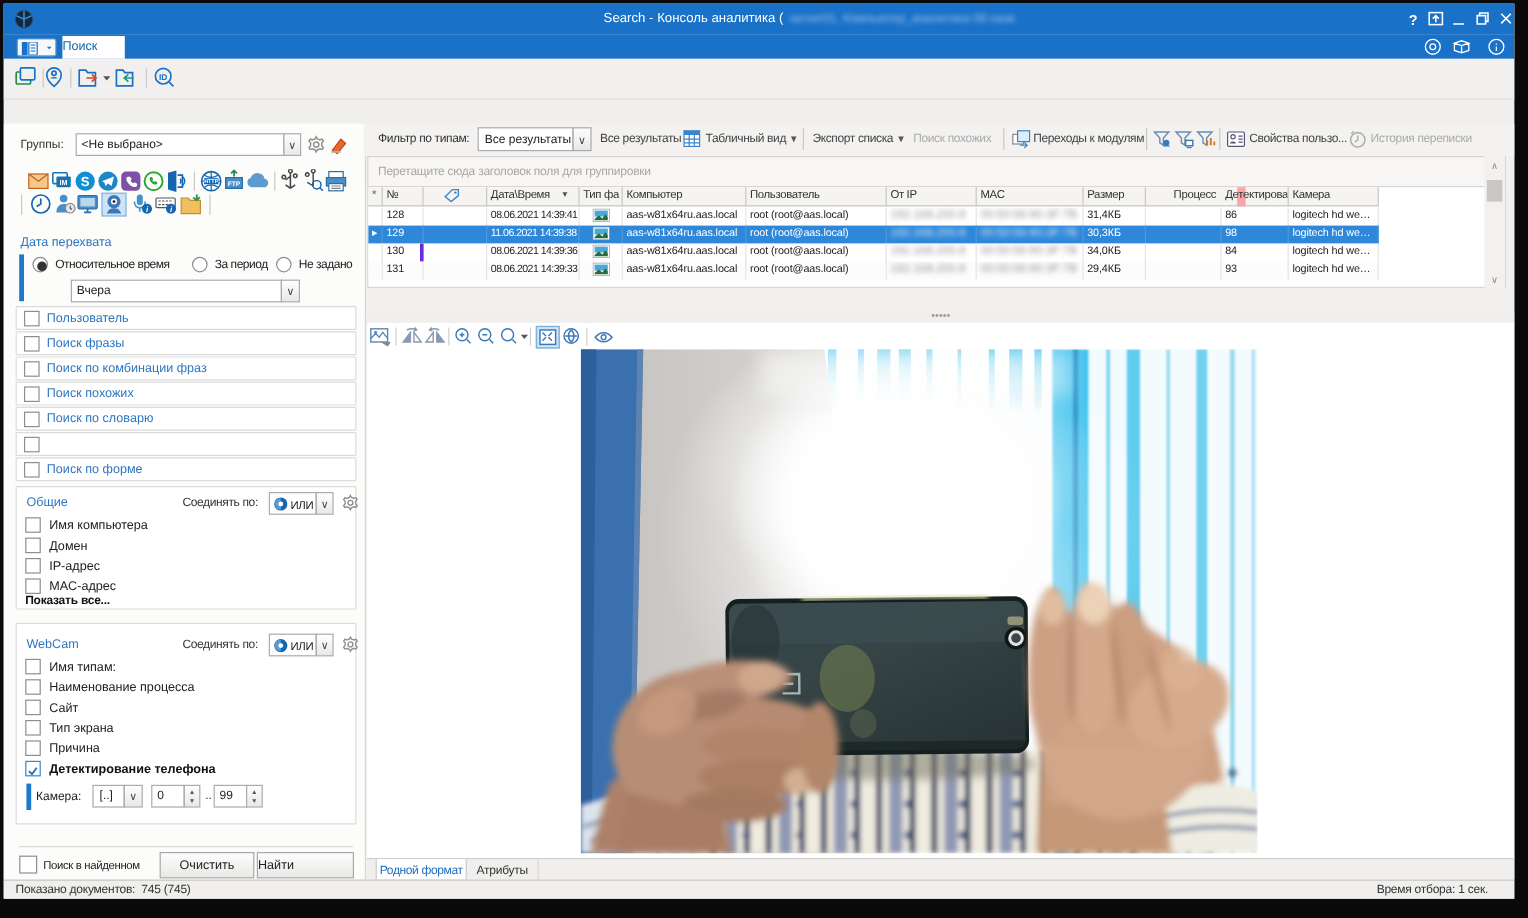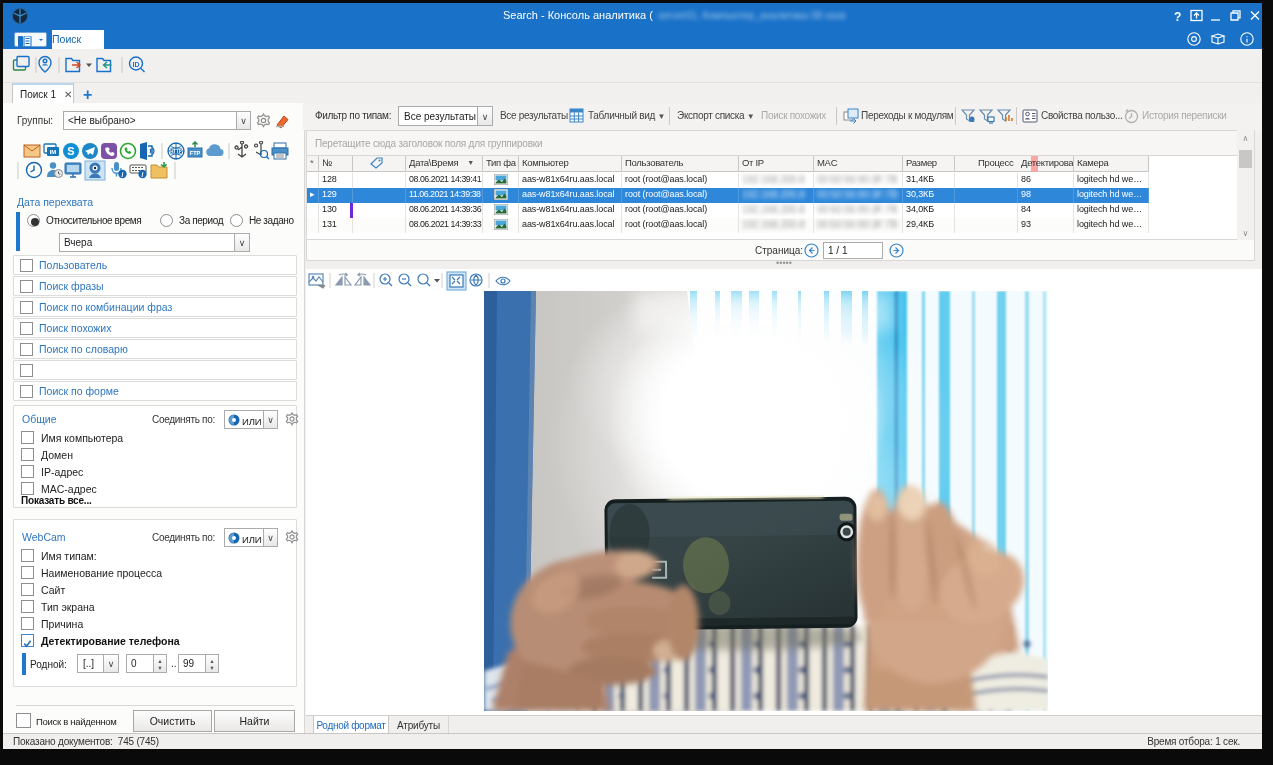--- a/index.html
+++ b/index.html
@@ -84,24 +84,20 @@
       <line x1="110" y1="3" x2="110" y2="19" stroke="#c9c9c7" stroke-width="1"></line>
       <g stroke="#1971c8">
             <circle cx="124" cy="9.5" r="6.5"></circle>
             <text x="124" y="12.5" font-size="7" text-anchor="middle" fill="#1971c8" stroke="none" font-weight="bold">ID</text>
             <line x1="129" y1="14.5" x2="132.5" y2="18"></line>
           </g>
     </g>
   </svg>
 </div>
 
-<div class="abs" style="left:0;top:80px;width:1259px;height:20px;background:#f1f0ee">
-  <div class="abs" style="left:9px;top:0;width:62px;height:20px;background:#fff;border:1px solid #c6c5c3;border-bottom:none;border-top:2px solid #bcd6ee;font-size:10px;color:#222;padding:4px 0 0 7px">Поиск 1<span style="margin-left:8px;color:#555;font-size:10px">✕</span></div>
-  <div class="abs" style="left:80px;top:3px;color:#1e78cc;font-size:16px;font-weight:bold">+</div>
-</div>
 
 <div class="abs" style="left:0;top:100px;width:302px;height:630px;background:#fcfcfb;border-right:1px solid #d8d7d5">
 
   <div class="abs" style="left:14px;top:12px;font-size:10px;color:#333">Группы:</div>
   <div class="ddl" style="left:60px;top:8px;width:174px;height:19px;padding:3px 0 0 4px">&lt;Не выбрано&gt;</div>
   <div class="ddlbtn" style="left:233px;top:8px;width:15px;height:19px;font-size:9px;padding-top:4px">∨</div>
   <svg class="abs" style="left:252px;top:9px" width="17" height="17" viewBox="0 0 17 17">
         <path d="M8.5 2 l1 1.8 a5 5 0 0 1 2 .8 l2-.6 1 1.7 -1.4 1.5 a5 5 0 0 1 0 2.2 l1.4 1.5 -1 1.7 -2-.6 a5 5 0 0 1 -2 .8 l-1 1.8 -1-1.8 a5 5 0 0 1 -2-.8 l-2 .6 -1-1.7 1.4-1.5 a5 5 0 0 1 0-2.2 L2.5 5.7 l1-1.7 2 .6 a5 5 0 0 1 2-.8z" fill="none" stroke="#8e8e8e" stroke-width="1.2"></path>
         <circle cx="8.5" cy="8.5" r="2.2" fill="none" stroke="#8e8e8e" stroke-width="1.2"></circle>
       </svg>
@@ -307,35 +303,35 @@
         <div style="position:absolute;left:27px;top:64px;font-size:10.5px;color:#222">Сайт</div>
     <div class="cb" style="left:7px;top:80px"></div>
         <div style="position:absolute;left:27px;top:81px;font-size:10.5px;color:#222">Тип экрана</div>
     <div class="cb" style="left:7px;top:97px"></div>
         <div style="position:absolute;left:27px;top:98px;font-size:10.5px;color:#222">Причина</div>
     <div class="cb" style="left:7px;top:114px;border-color:#3a86c8"><svg width="11" height="11" viewBox="0 0 11 11">
             <path d="M2.2 5.6 l2.4 2.6 4-5.4" stroke="#2a78c0" stroke-width="1.7" fill="none"></path>
           </svg></div>
         <div style="position:absolute;left:27px;top:115px;font-size:10.5px;color:#111;font-weight:bold">Детектирование телефона</div>
     <div style="position:absolute;left:8px;top:133px;width:4px;height:22px;background:#1e78cc"></div>
-    <div style="position:absolute;left:16px;top:139px;font-size:10px;color:#222">Родной:</div>
+    <div style="position:absolute;left:16px;top:139px;font-size:10px;color:#222">Камера:</div>
     <div class="ddl" style="left:63px;top:134px;width:27px;height:19px;padding:3px 0 0 5px">[..]</div>
     <div class="ddlbtn" style="left:89px;top:134px;width:16px;height:19px;font-size:9px;padding-top:4px">∨</div>
     <div class="ddl" style="left:112px;top:134px;width:28px;height:19px;padding:3px 0 0 4px">0</div>
     <div class="ddlbtn" style="left:139px;top:134px;width:14px;height:19px;font-size:5.5px;color:#555;padding-top:3px;line-height:6.5px">▲<br>▼</div>
     <div style="position:absolute;left:157px;top:138px;font-size:10px;color:#222">..</div>
     <div class="ddl" style="left:164px;top:134px;width:28px;height:19px;padding:3px 0 0 4px">99</div>
     <div class="ddlbtn" style="left:191px;top:134px;width:14px;height:19px;font-size:5.5px;color:#555;padding-top:3px;line-height:6.5px">▲<br>▼</div>
   </div>
   <div class="abs" style="left:13px;top:602px;width:278px;height:1px;background:#d8d7d5"></div>
 
   <div class="cb" style="left:13px;top:610px;width:15px;height:15px"></div>
   <div class="abs" style="left:33px;top:613px;font-size:9.5px;letter-spacing:-0.3px;color:#222">Поиск в найденном</div>
   <div class="abs" style="left:130px;top:607px;width:79px;height:22px;background:linear-gradient(#fdfdfd,#e9e8e6);border:1px solid #a8a8a6;text-align:center;font-size:10.5px;color:#222;padding-top:4px">Очистить</div>
-  <div class="abs" style="left:211px;top:607px;width:81px;height:22px;background:linear-gradient(#fdfdfd,#e9e8e6);border:1px solid #a8a8a6;text-align:center;font-size:10.5px;color:#222;padding-top:4px">Найти</div>
+  <div class="abs" style="left:211px;top:607px;width:81px;height:22px;background:linear-gradient(#fdfdfd,#e9e8e6);border:1px solid #a8a8a6;text-align:left;font-size:10.5px;color:#222;padding-top:4px">Найти</div>
 </div>
 
 <div class="abs" style="left:303px;top:100px;width:956px;height:630px;background:#f1f0ee">
 
   <div class="abs" style="left:-3px;top:0;width:959px;height:27px;background:#f3f2f0">
     <div class="abs" style="left:12px;top:7px;font-size:10px;letter-spacing:-0.3px;color:#333">Фильтр по типам:</div>
     <div class="ddl" style="left:95px;top:3px;width:80px;height:20px;padding:4px 0 0 5px">Все результаты</div>
     <div class="ddlbtn" style="left:174px;top:3px;width:16px;height:20px;font-size:9px;padding-top:5px">∨</div>
     <div class="abs" style="left:197px;top:7px;font-size:10px;letter-spacing:-0.3px;color:#444">Все результаты</div>
     <svg class="abs" style="left:266px;top:5px" width="15" height="15" viewBox="0 0 15 15">
@@ -480,32 +476,20 @@
         <div class="cell" style="left:711px;top:62px;width:56px;height:15px;color:#222;border-right:1px solid #e4e4e2">93</div>
         <div class="cell" style="left:767px;top:62px;width:75px;height:15px;color:#222;border-right:1px solid #e4e4e2">logitech hd we…</div>
       </div>
 
   <div class="abs" style="left:931px;top:27px;width:17px;height:110px;background:#f2f1ef">
     <div class="abs" style="left:0;top:0;width:17px;height:15px;color:#888;font-size:8px;text-align:center;padding-top:4px">∧</div>
     <div class="abs" style="left:2px;top:20px;width:13px;height:18px;background:#c8c7c5"></div>
     <div class="abs" style="left:0;top:95px;width:17px;height:15px;color:#888;font-size:8px;text-align:center;padding-top:4px">∨</div>
   </div>
 
-  <div class="abs" style="left:0;top:137px;width:949px;height:21px;background:#fbfbfa;border:1px solid #d8d7d5;border-top:none">
-    <div class="abs" style="left:448px;top:5px;font-size:10px;color:#333">Страница:</div>
-    <svg class="abs" style="left:497px;top:3px" width="15" height="15" viewBox="0 0 15 15">
-          <circle cx="7.5" cy="7.5" r="6.5" fill="none" stroke="#3a86c8" stroke-width="1.2"></circle>
-          <path d="M8.5 4.5 L5.5 7.5 l3 3 M5.5 7.5 h5" stroke="#3a86c8" fill="none" stroke-width="1.2"></path>
-        </svg>
-    <div class="ddl" style="left:516px;top:2px;width:60px;height:17px;padding:2px 0 0 4px;font-size:10px">1 / 1</div>
-    <svg class="abs" style="left:582px;top:3px" width="15" height="15" viewBox="0 0 15 15">
-          <circle cx="7.5" cy="7.5" r="6.5" fill="none" stroke="#3a86c8" stroke-width="1.2"></circle>
-          <path d="M6.5 4.5 L9.5 7.5 l-3 3 M9.5 7.5 h-5" stroke="#3a86c8" fill="none" stroke-width="1.2"></path>
-        </svg>
-  </div>
 
   <div class="abs" style="left:0;top:158px;width:956px;height:8px;background:#f0efed;text-align:center;color:#999;font-size:9px;line-height:5px">•••••</div>
 
   <div class="abs" style="left:0;top:166px;width:956px;height:446px;background:#fff">
     <svg class="abs" style="left:2px;top:2px" width="210" height="20" viewBox="0 0 210 20">
       <g fill="none" stroke="#5b8ab8" stroke-width="1.2">
         <rect x="1" y="3" width="14" height="11" fill="#fff"></rect>
             <path d="M1 11 l4-4 3 3 3-4 4 5"></path>
             <circle cx="5" cy="6" r="1.3" fill="#5b8ab8" stroke="none"></circle>
             <path d="M10 14 l5 3 2-3" fill="#888" stroke="#888"></path>

